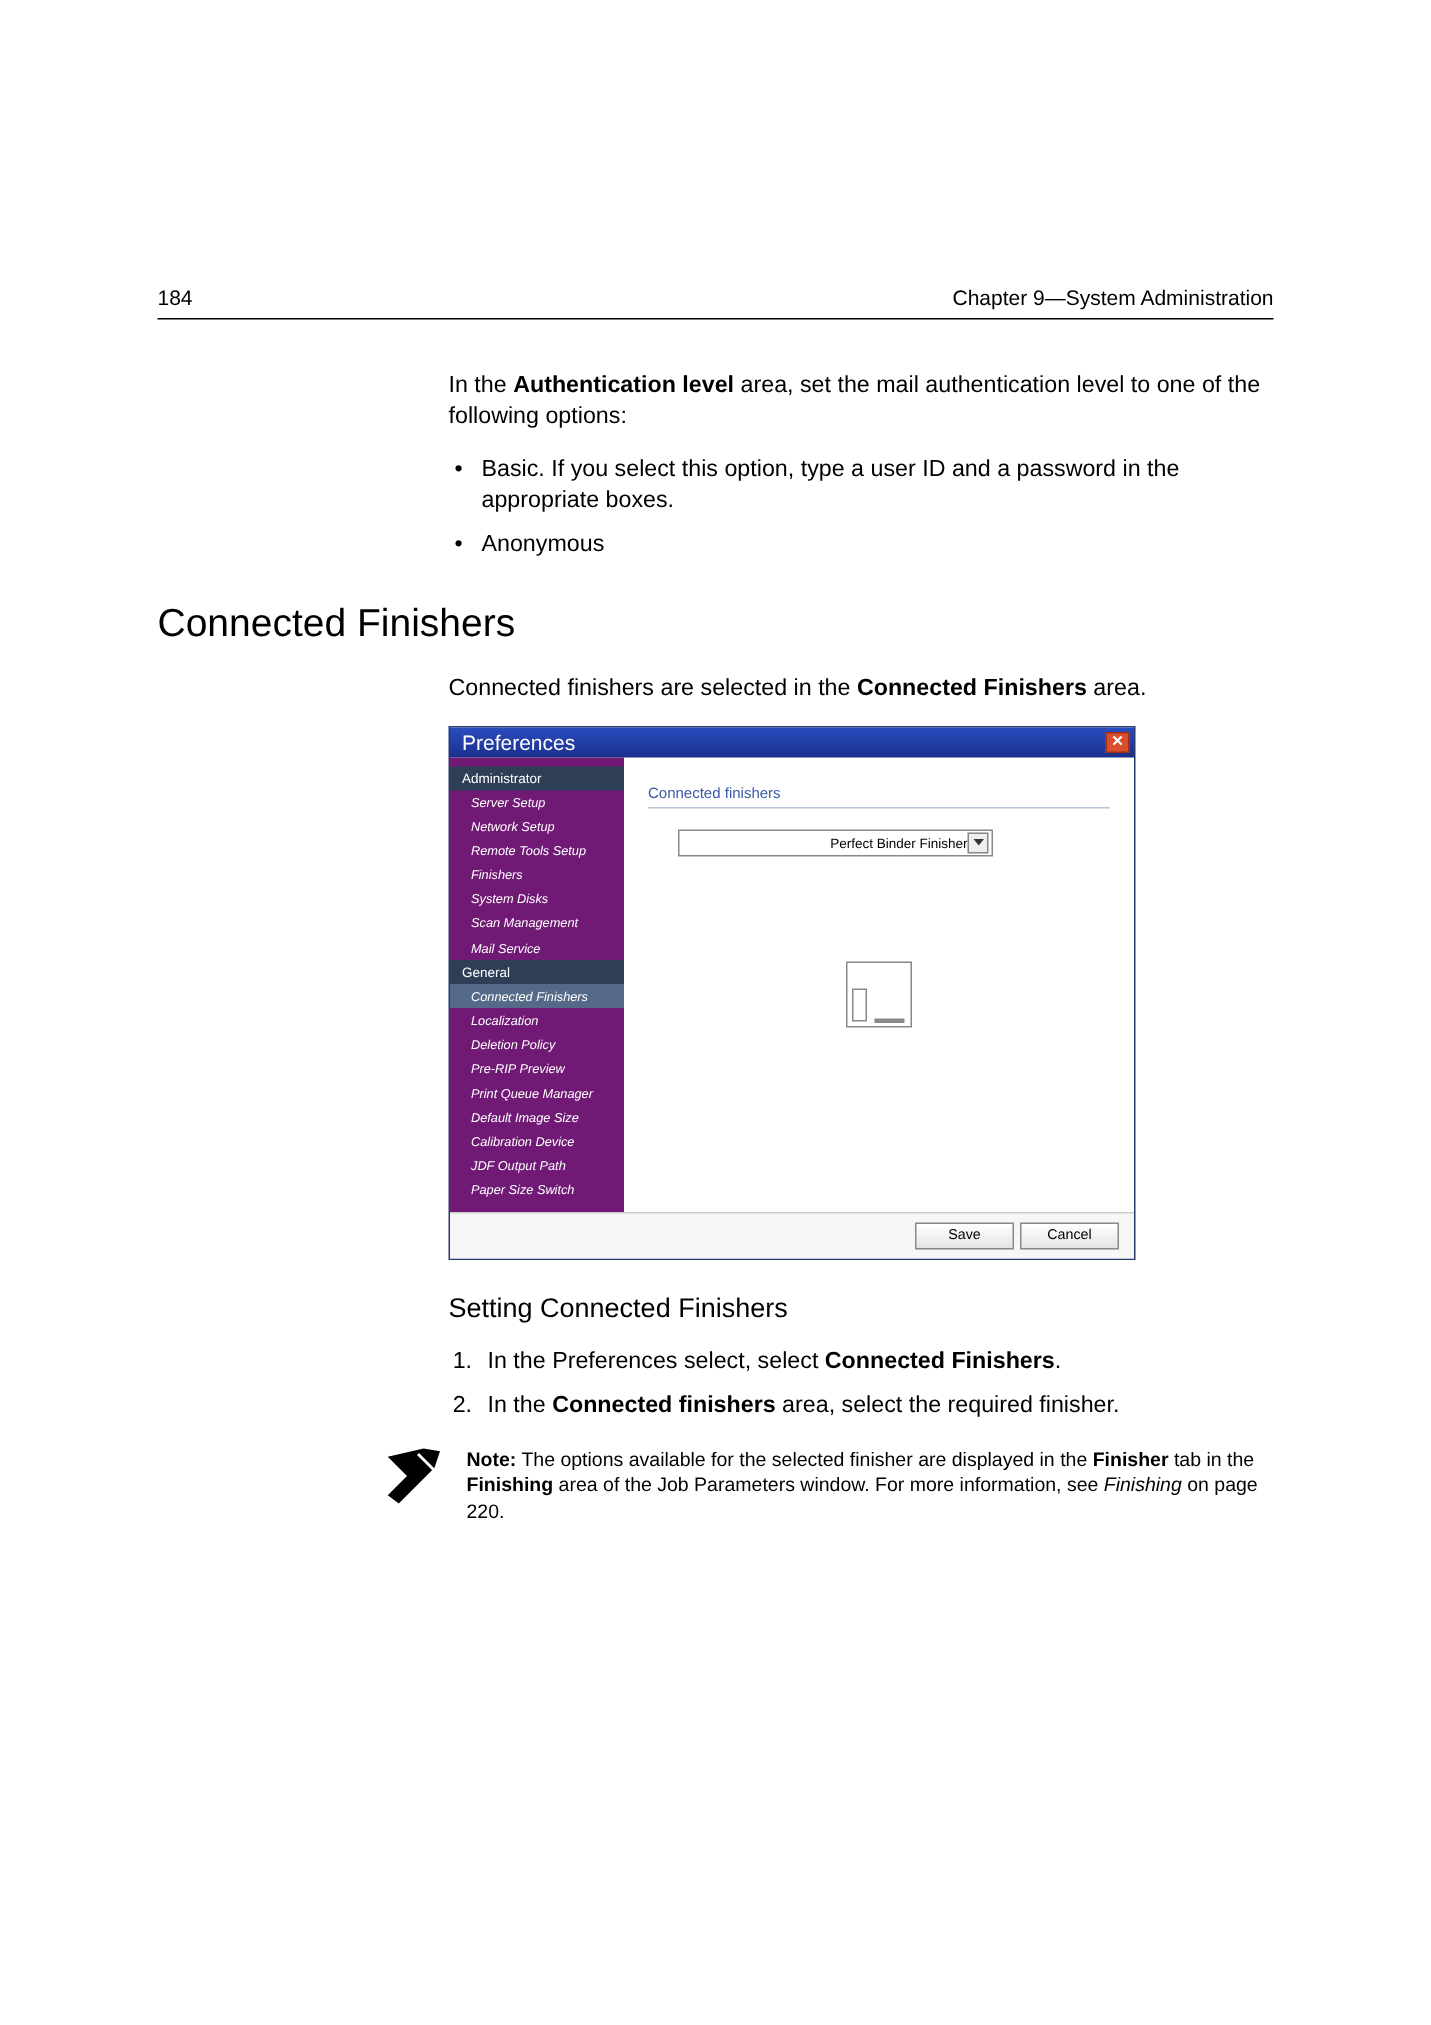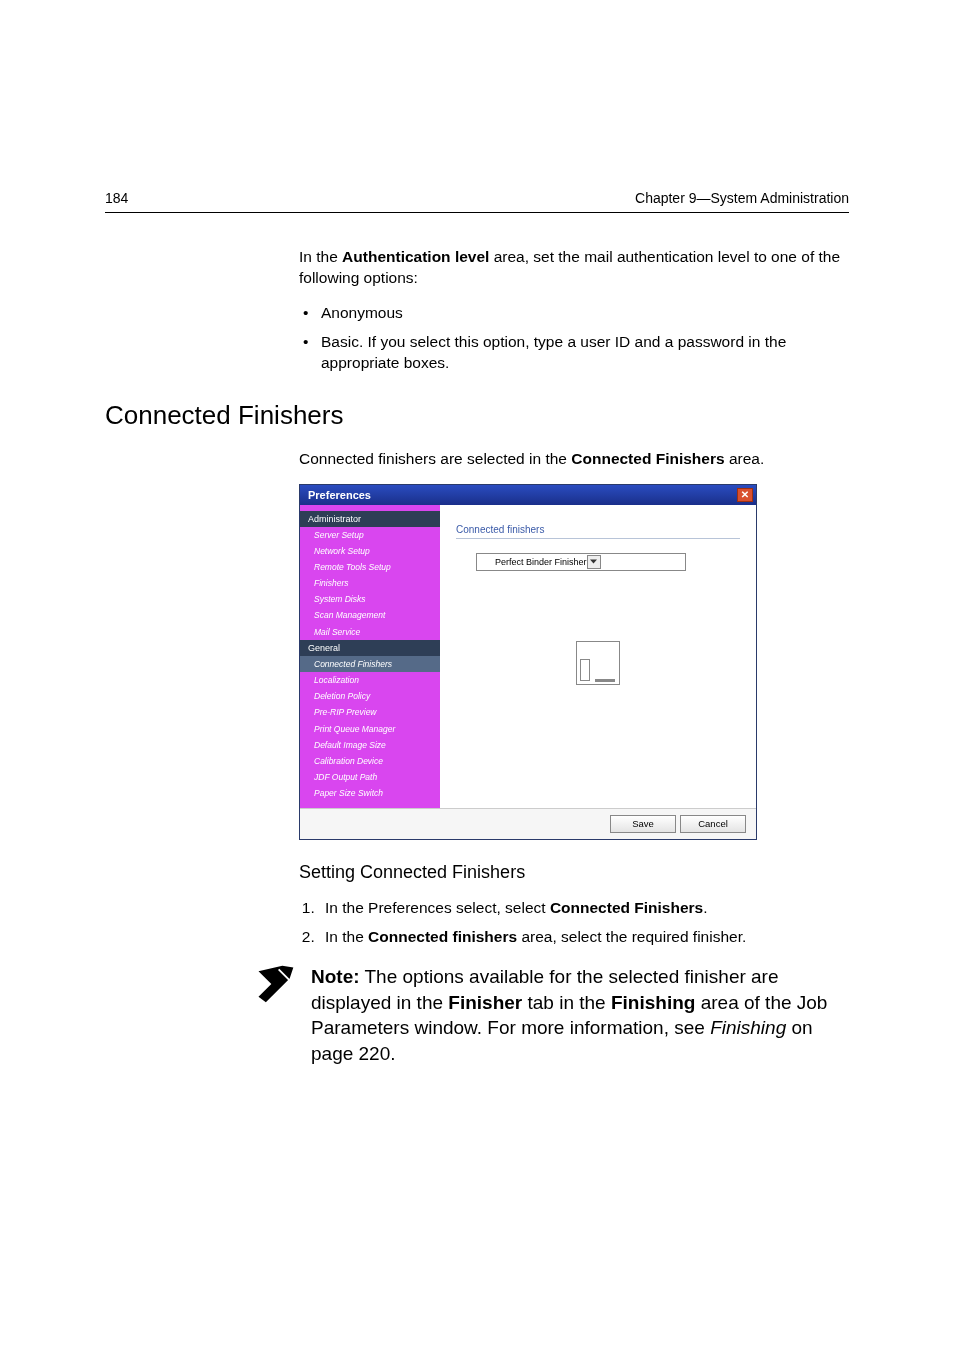--- a/index.html
+++ b/index.html
@@ -12,37 +12,37 @@
   .bold { font-weight: bold; }
   ul.bullets { list-style: none; margin-bottom: 26px; }
   ul.bullets li { font-size: 15.5px; line-height: 1.35; padding-left: 22px; position: relative; margin-bottom: 8px; }
   ul.bullets li::before { content: "•"; position: absolute; left: 4px; top: 0; }
   h1.section { font-size: 26px; font-weight: 400; margin: 18px 0 18px 0; }
   h2.subsection { font-size: 18px; font-weight: 400; margin: 22px 0 14px 0; }
   ol.steps { list-style: decimal; margin-left: 20px; margin-bottom: 16px; }
   ol.steps li { font-size: 15.5px; line-height: 1.4; padding-left: 6px; margin-bottom: 8px; }
   .note-block { display: flex; gap: 14px; align-items: flex-start; }
   .note-icon { flex: 0 0 44px; height: 44px; margin-top: -2px; }
-  .note-text { font-size: 19px; line-height: 1.35; }
+  .note-text { font-size: 13px; line-height: 1.35; }
   .italic { font-style: italic; }
 
   
   .dialog { width: 458px; border: 1px solid #2a3a6a; margin: 2px 0 10px 0; background: #fff; position: relative; }
   .titlebar { height: 20px; background: linear-gradient(#2a4cc0, #1a2f8a); display: flex; align-items: center; justify-content: space-between; padding: 0 3px 0 8px; }
-  .titlebar-text { color: #fff; font-size: 11px; font-weight: bold; }
+  .titlebar-text { color: #fff; font-size: 14px; font-weight: normal; }
   .close-btn { width: 16px; height: 14px; background: #d94f2e; border: 1px solid #a03010; display: flex; align-items: center; justify-content: center; }
   .close-x { color: #fff; font-size: 10px; line-height: 1; font-weight: bold; }
   .dialog-body { display: flex; }
-  .sidebar { width: 140px; background: #d946ef; padding: 6px 0; min-height: 290px; }
+  .sidebar { width: 116px; background: #701a75; padding: 6px 0; min-height: 290px; }
   .side-group { color: #fff; font-size: 9px; padding: 3px 8px; background: #2e3e56; }
   .side-item { color: #fff; font-size: 8.5px; padding: 3px 0 3px 14px; line-height: 1.2; cursor: default; font-style: italic; }
   .side-item.selected { background: #556a88; }
   .content { flex: 1; padding: 14px 16px 8px 16px; position: relative; }
   .content-header { color: #3a5aa8; font-size: 10px; border-bottom: 1px solid #b8c4d8; padding-bottom: 3px; margin-bottom: 14px; display: inline-block; width: 100%; }
-  .combo { width: 210px; height: 18px; border: 1px solid #888; background: #fff; display: flex; align-items: center; justify-content: flex-start; padding: 0 2px 0 18px; font-size: 9px; margin-left: 20px; }
+  .combo { width: 210px; height: 18px; border: 1px solid #888; background: #fff; display: flex; align-items: center; justify-content: flex-end; padding: 0 2px 0 18px; font-size: 9px; margin-left: 20px; }
   .combo-arrow { width: 14px; height: 14px; background: #eee; border: 1px solid #888; display: flex; align-items: center; justify-content: center; }
   .combo-arrow svg { width: 7px; height: 5px; }
   .finisher-img { width: 44px; height: 44px; margin: 70px auto 40px auto; border: 1px solid #888; position: relative; background: #fff; display: flex; align-items: flex-end; justify-content: flex-start; padding: 3px; }
   .finisher-img .inner { width: 10px; height: 22px; border: 1px solid #888; margin-right: 2px; }
   .finisher-img .base { position: absolute; bottom: 2px; right: 4px; width: 20px; height: 3px; background: #888; }
   .dialog-footer { border-top: 1px solid #ccc; padding: 6px 10px; display: flex; justify-content: flex-end; gap: 4px; background: #f6f6f6; }
   .dlg-btn { width: 66px; height: 18px; background: linear-gradient(#fff,#e4e4e4); border: 1px solid #888; font-size: 9.5px; display: flex; align-items: center; justify-content: center; cursor: default; }
 </style>
 </head>
 <body>
@@ -52,22 +52,22 @@
     <span>184</span>
     <span>Chapter 9—System Administration</span>
   </div>
   <hr class="header-rule">
 
   <div class="body-col">
     <p class="para">
       <span>In the </span><span class="bold">Authentication level</span><span> area, set the mail authentication level to one of the following options:</span>
     </p>
     <ul class="bullets">
+      <li>Basic. If you select this option, type a user ID and a password in the appropriate boxes.</li>
       <li>Anonymous</li>
-      <li>Basic. If you select this option, type a user ID and a password in the appropriate boxes.</li>
     </ul>
   </div>
 
   <h1 class="section">Connected Finishers</h1>
 
   <div class="body-col">
     <p class="para">
       <span>Connected finishers are selected in the </span><span class="bold">Connected Finishers</span><span> area.</span>
     </p>
 

